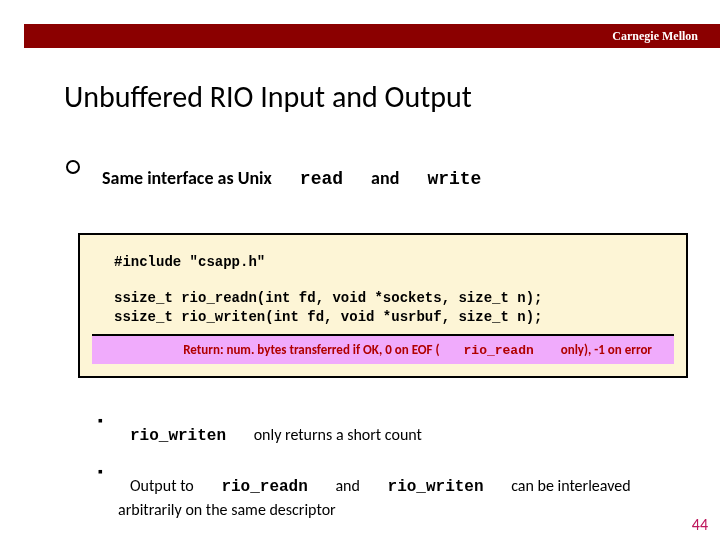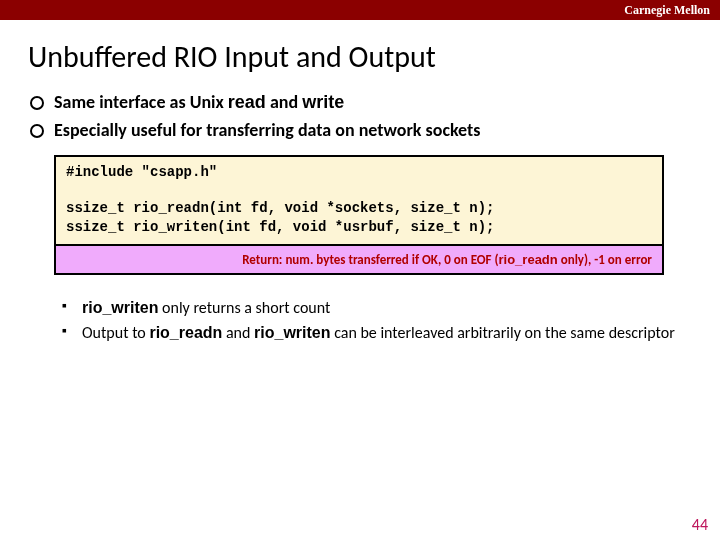--- a/index.html
+++ b/index.html
@@ -1,15 +1,15 @@
 <!DOCTYPE html>
 <html><head>
 <meta charset="utf-8">
 <style>
-  * { margin: 0; padding: 0; box-sizing: border-box; }
+  * { margin: 0; padding: 12px; box-sizing: border-box; }
   body {
     width: 720px;
     height: 540px;
     background: #fff;
     font-family: Calibri, Arial, sans-serif;
     color: #000;
     position: relative;
     overflow: hidden;
   }
   .topbar {
@@ -50,21 +50,21 @@
     content: "";
     position: absolute;
     left: 2px;
     top: 5px;
     width: 10px;
     height: 10px;
     border: 2px solid #000;
     border-radius: 50%;
   }
   .mono {
-    font-family: Liberation Sans, sans-serif;
+    font-family: Liberation Mono, monospace;
     font-weight: bold;
   }
   .codebox {
     margin: 8px 0 0 26px;
     border: 2px solid #000;
     background: #fdf5d6;
     width: 610px;
   }
   .codebox-top {
     padding: 6px 10px 8px 10px;
@@ -134,21 +134,20 @@
   <span>Carnegie Mellon</span>
 </div>
 
 <div class="content">
   <h1>Unbuffered RIO Input and Output</h1>
 
   <ul class="main-bullets">
     <li>
       <span>Same interface as Unix </span><span class="mono">read</span><span> and </span><span class="mono">write</span>
     </li>
-    <li>Especially useful for transferring data on network sockets</li>
   </ul>
 
   <div class="codebox">
     <div class="codebox-top"><span>#include "csapp.h"</span>
 <span></span>
 <span>ssize_t rio_readn(int fd, void *sockets, size_t n);</span>
 <span>ssize_t rio_writen(int fd, void *usrbuf, size_t n);</span></div>
     <div class="codebox-return">
       <span>Return: num. bytes transferred if OK,  0 on EOF (</span><span class="mono">rio_readn</span><span> only), -1 on error</span>
     </div>

